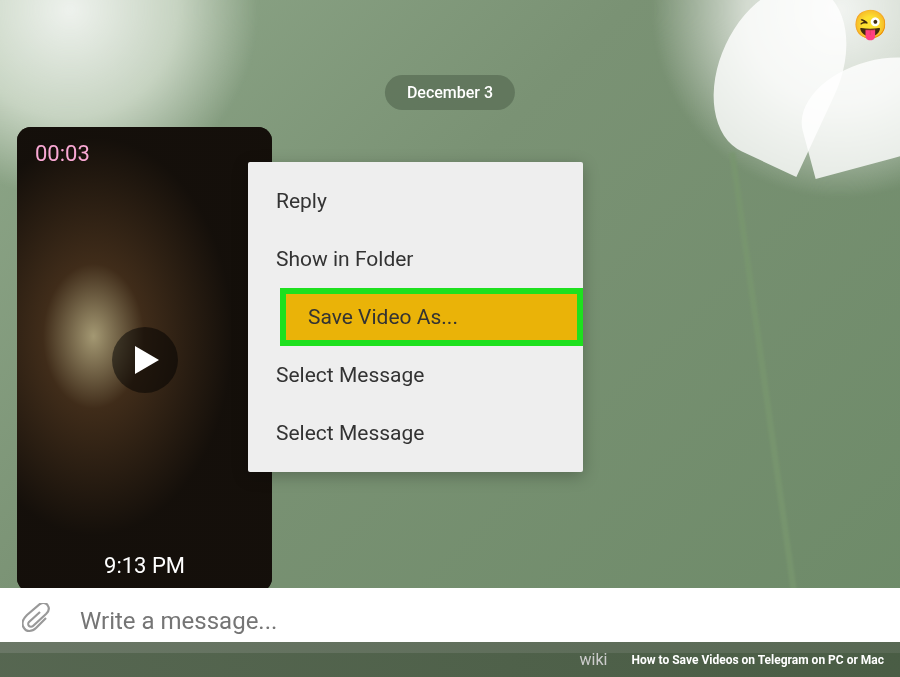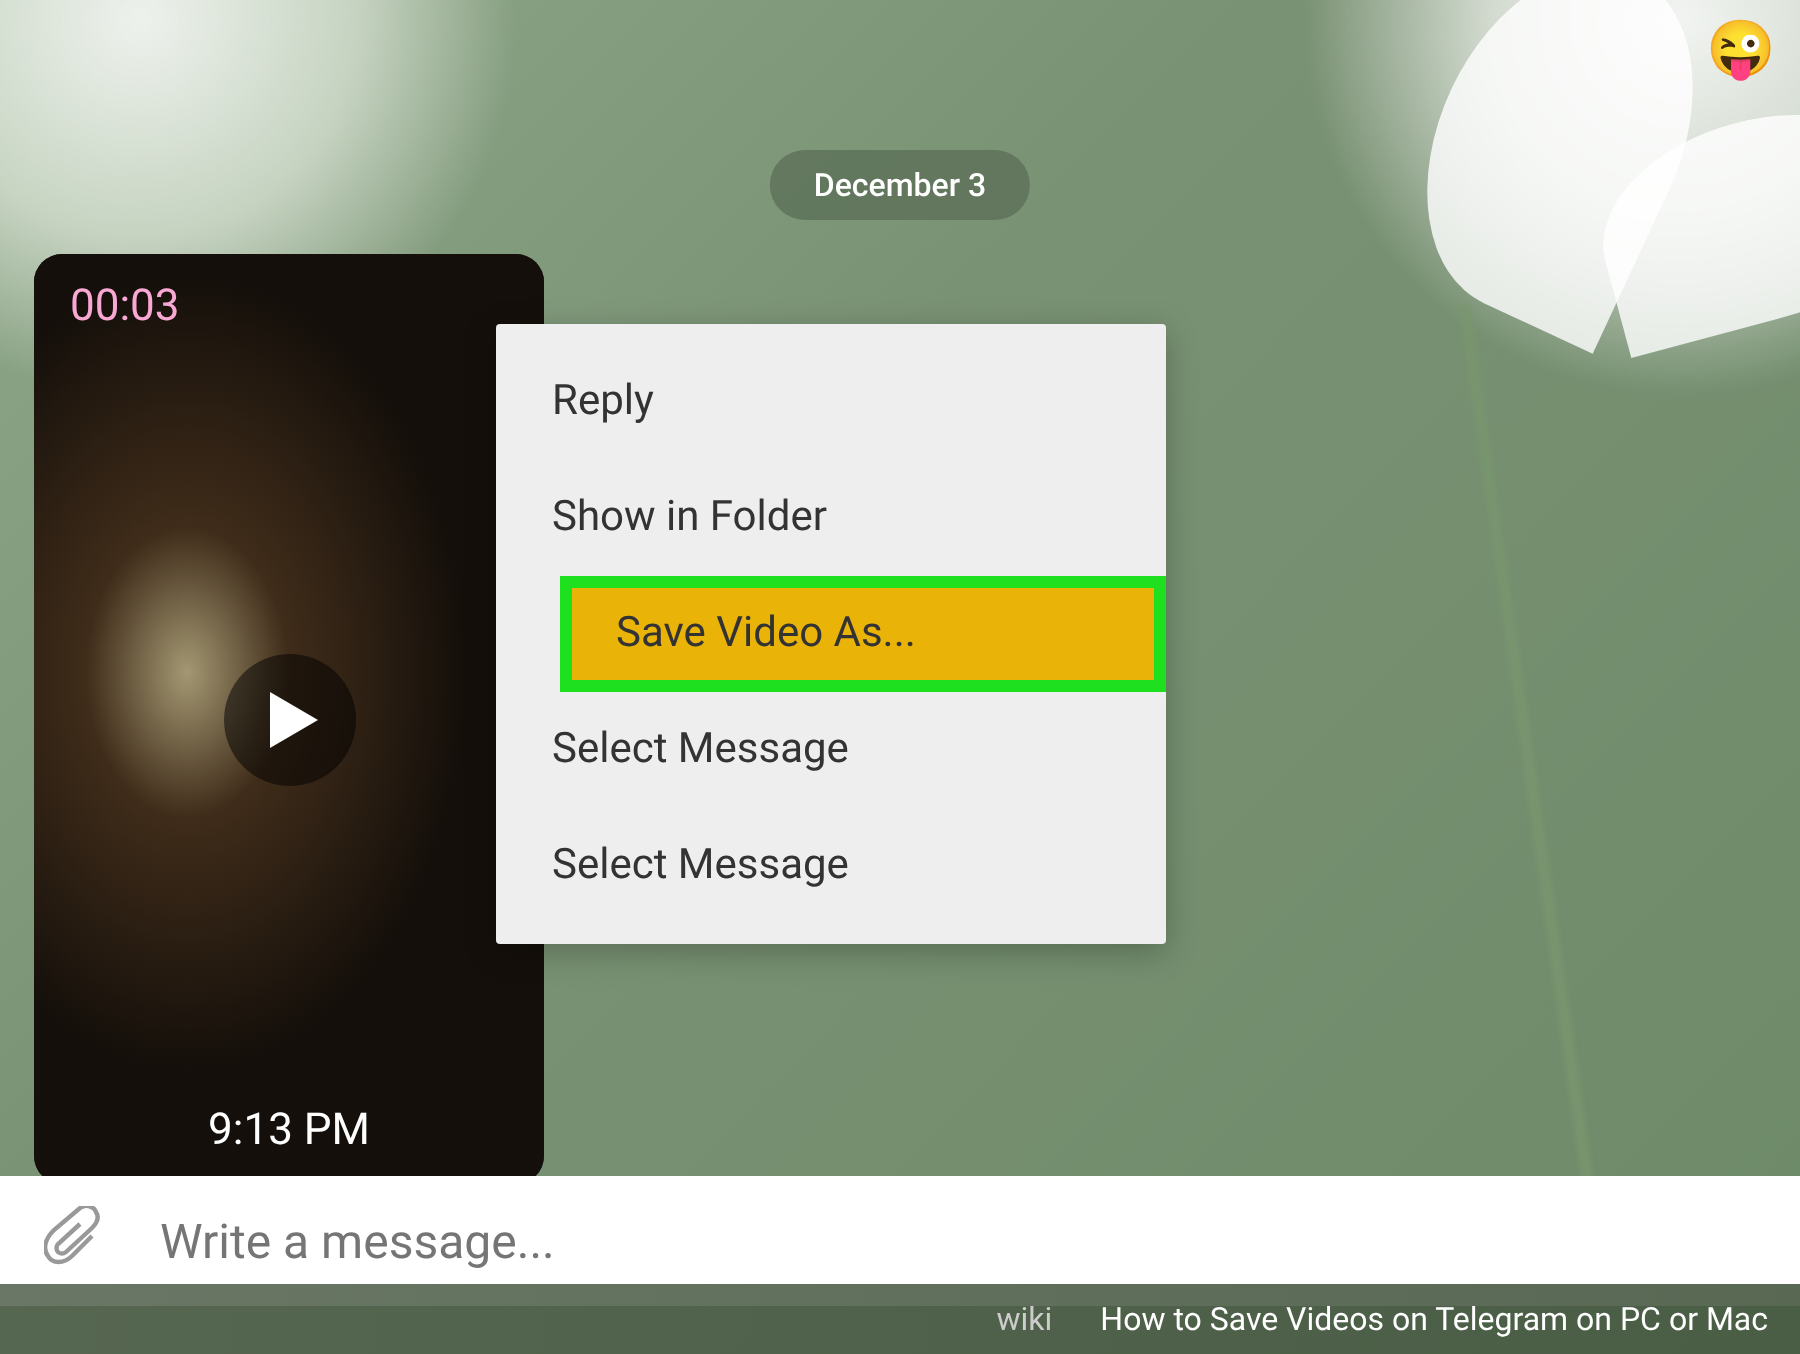--- a/index.html
+++ b/index.html
@@ -174,22 +174,22 @@
       padding-right: 16px;
       gap: 24px;
     }
     .banner-brand {
       color: #ccc;
       font-size: 16px;
       font-weight: 400;
     }
     .banner-title {
       color: #fff;
-      font-size: 16px;
-      font-weight: 400;
+      font-size: 12px;
+      font-weight: 700;
     }
   </style>
 </head>
 <body>
 
 <div class="chat-bg">
   <div class="flower flower-tl"></div>
   <div class="flower flower-tr"></div>
   <div class="petal petal-1"></div>
   <div class="petal petal-2"></div>

